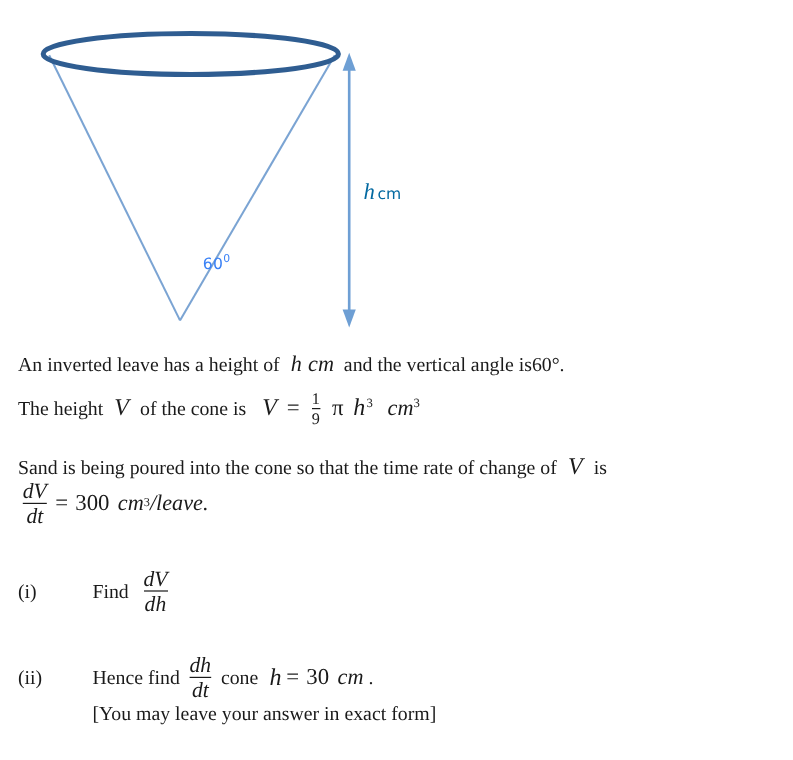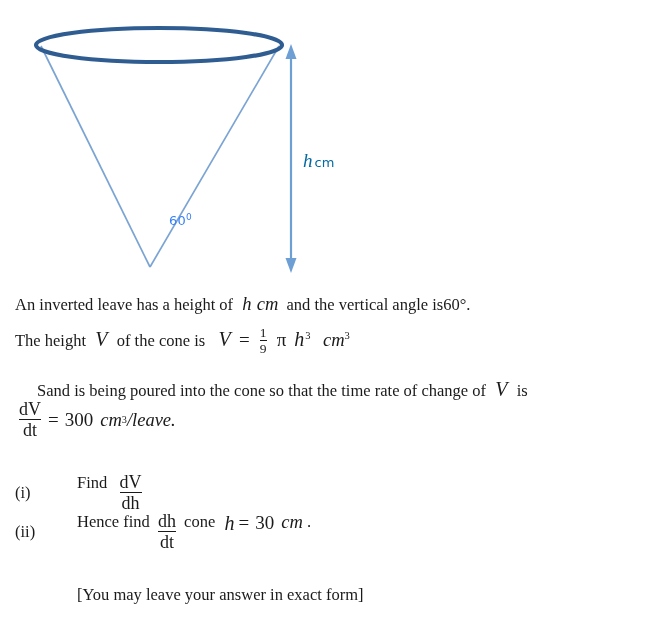--- a/index.html
+++ b/index.html
@@ -61,21 +61,21 @@
   
   .prose {
     position: absolute;
     left: 15px;
     font-size: 16.5px;
     line-height: 1.1;
     white-space: nowrap;
   }
   #line-intro  { top: 294px; }
   #line-volume { top: 327px; }
-  #line-sand   { top: 378px; margin-left: 22px; }
+  #line-sand   { top: 378px; }
 
   .mi {            
     font-style: italic;
     font-family: "Liberation Serif", "DejaVu Serif", serif;
     font-size: 18.5px;
     padding: 0 1px;
   }
   .mi-big {
     font-style: italic;
     font-family: "Liberation Serif", "DejaVu Serif", serif;
@@ -115,20 +115,21 @@
   .frac .den { display: block; font-size: 16px; border-top: 1.4px solid #1a1a1a; padding-top: 1px; }
   .frac.small { font-size: 13px; }
   .frac.small .num,
   .frac.small .den { font-size: 13.5px; font-style: normal; }
 
   
   .dfrac {
     display: inline-block;
     vertical-align: middle;
     text-align: center;
+    font-style: italic;
     font-family: "Liberation Serif", "DejaVu Serif", serif;
     line-height: 1.08;
     padding: 0 4px;
   }
   .dfrac .num { display: block; font-size: 18px; }
   .dfrac .den { display: block; font-size: 18px; border-top: 1.5px solid #1a1a1a; padding-top: 1px; }
 
   
   #line-rate {
     position: absolute;
@@ -142,27 +143,27 @@
   
   .part {
     position: absolute;
     left: 15px;
     white-space: nowrap;
     display: flex;
     align-items: center;
     font-size: 16.5px;
   }
   #part-i  { top: 473px; }
-  #part-ii { top: 512px; }
+  #part-ii { top: 545px; }
   .part .marker {
     display: inline-block;
     width: 62px;
     font-size: 16.5px;
   }
-  .part .body { display: flex; }
+  .part .body { display: flex; align-items: center; }
 
   #note {
     position: absolute;
     left: 77px;
     top: 585px;
     font-size: 16.5px;
     white-space: nowrap;
     font-family: Liberation Serif, serif;
   }
 </style>

